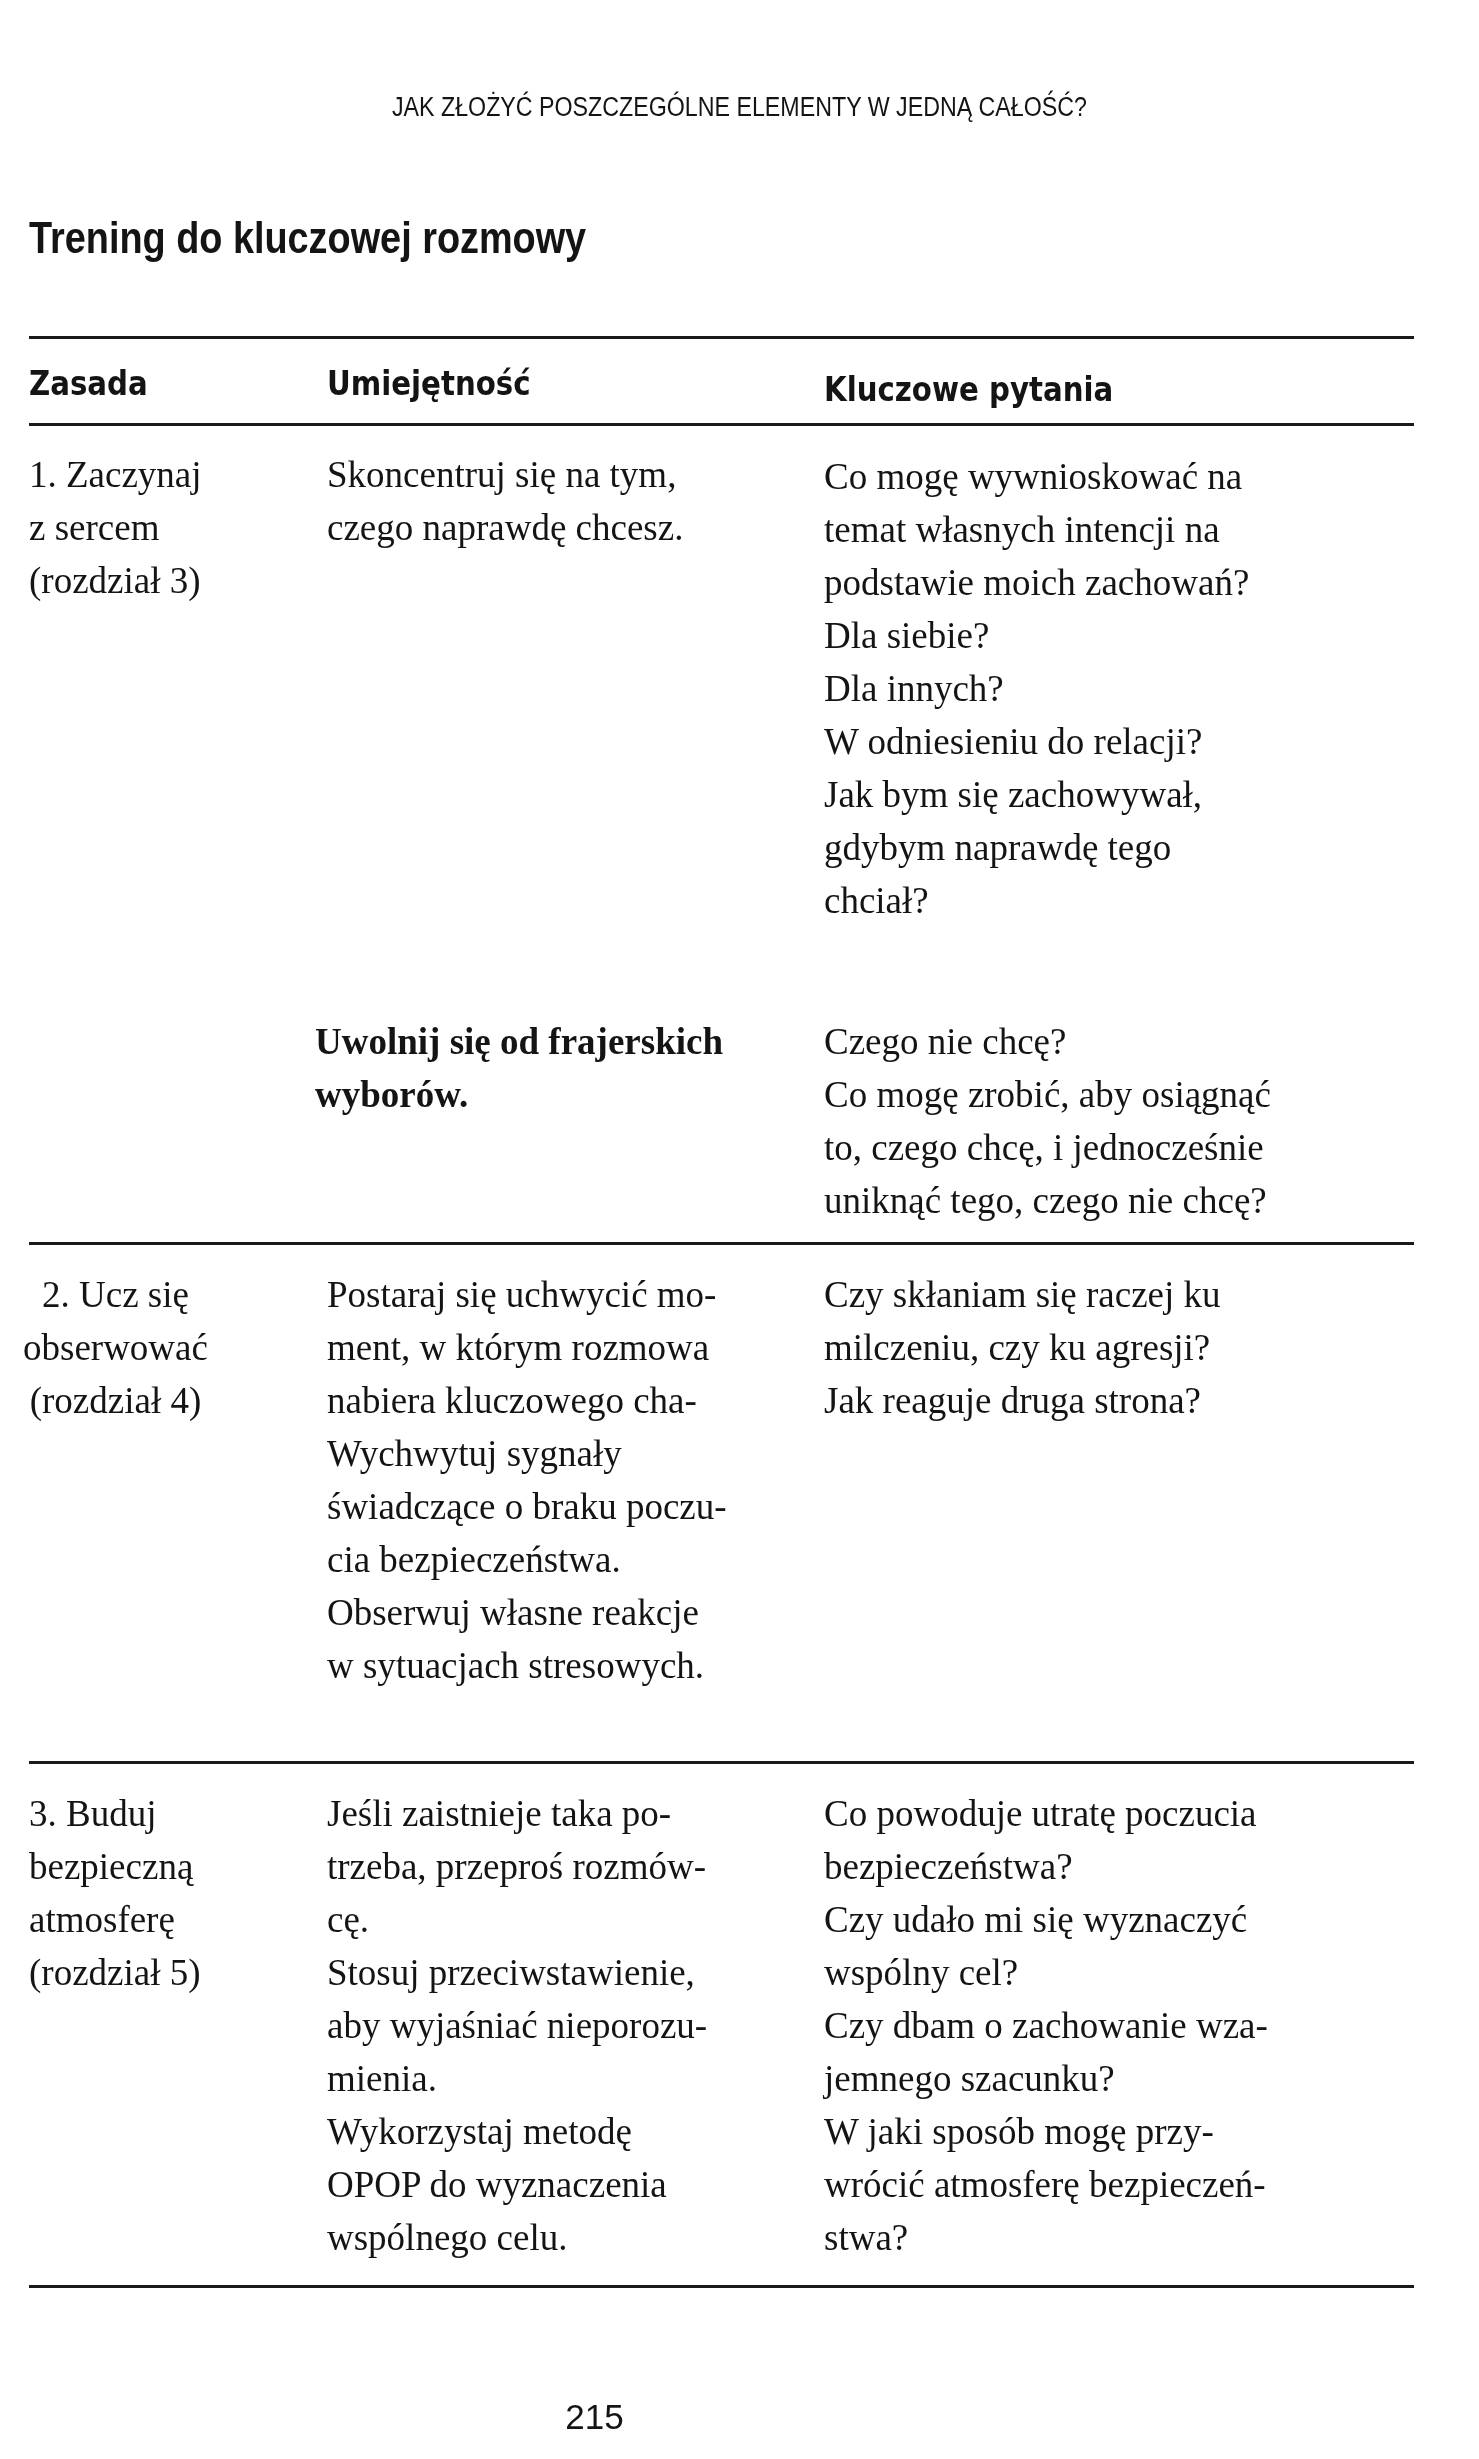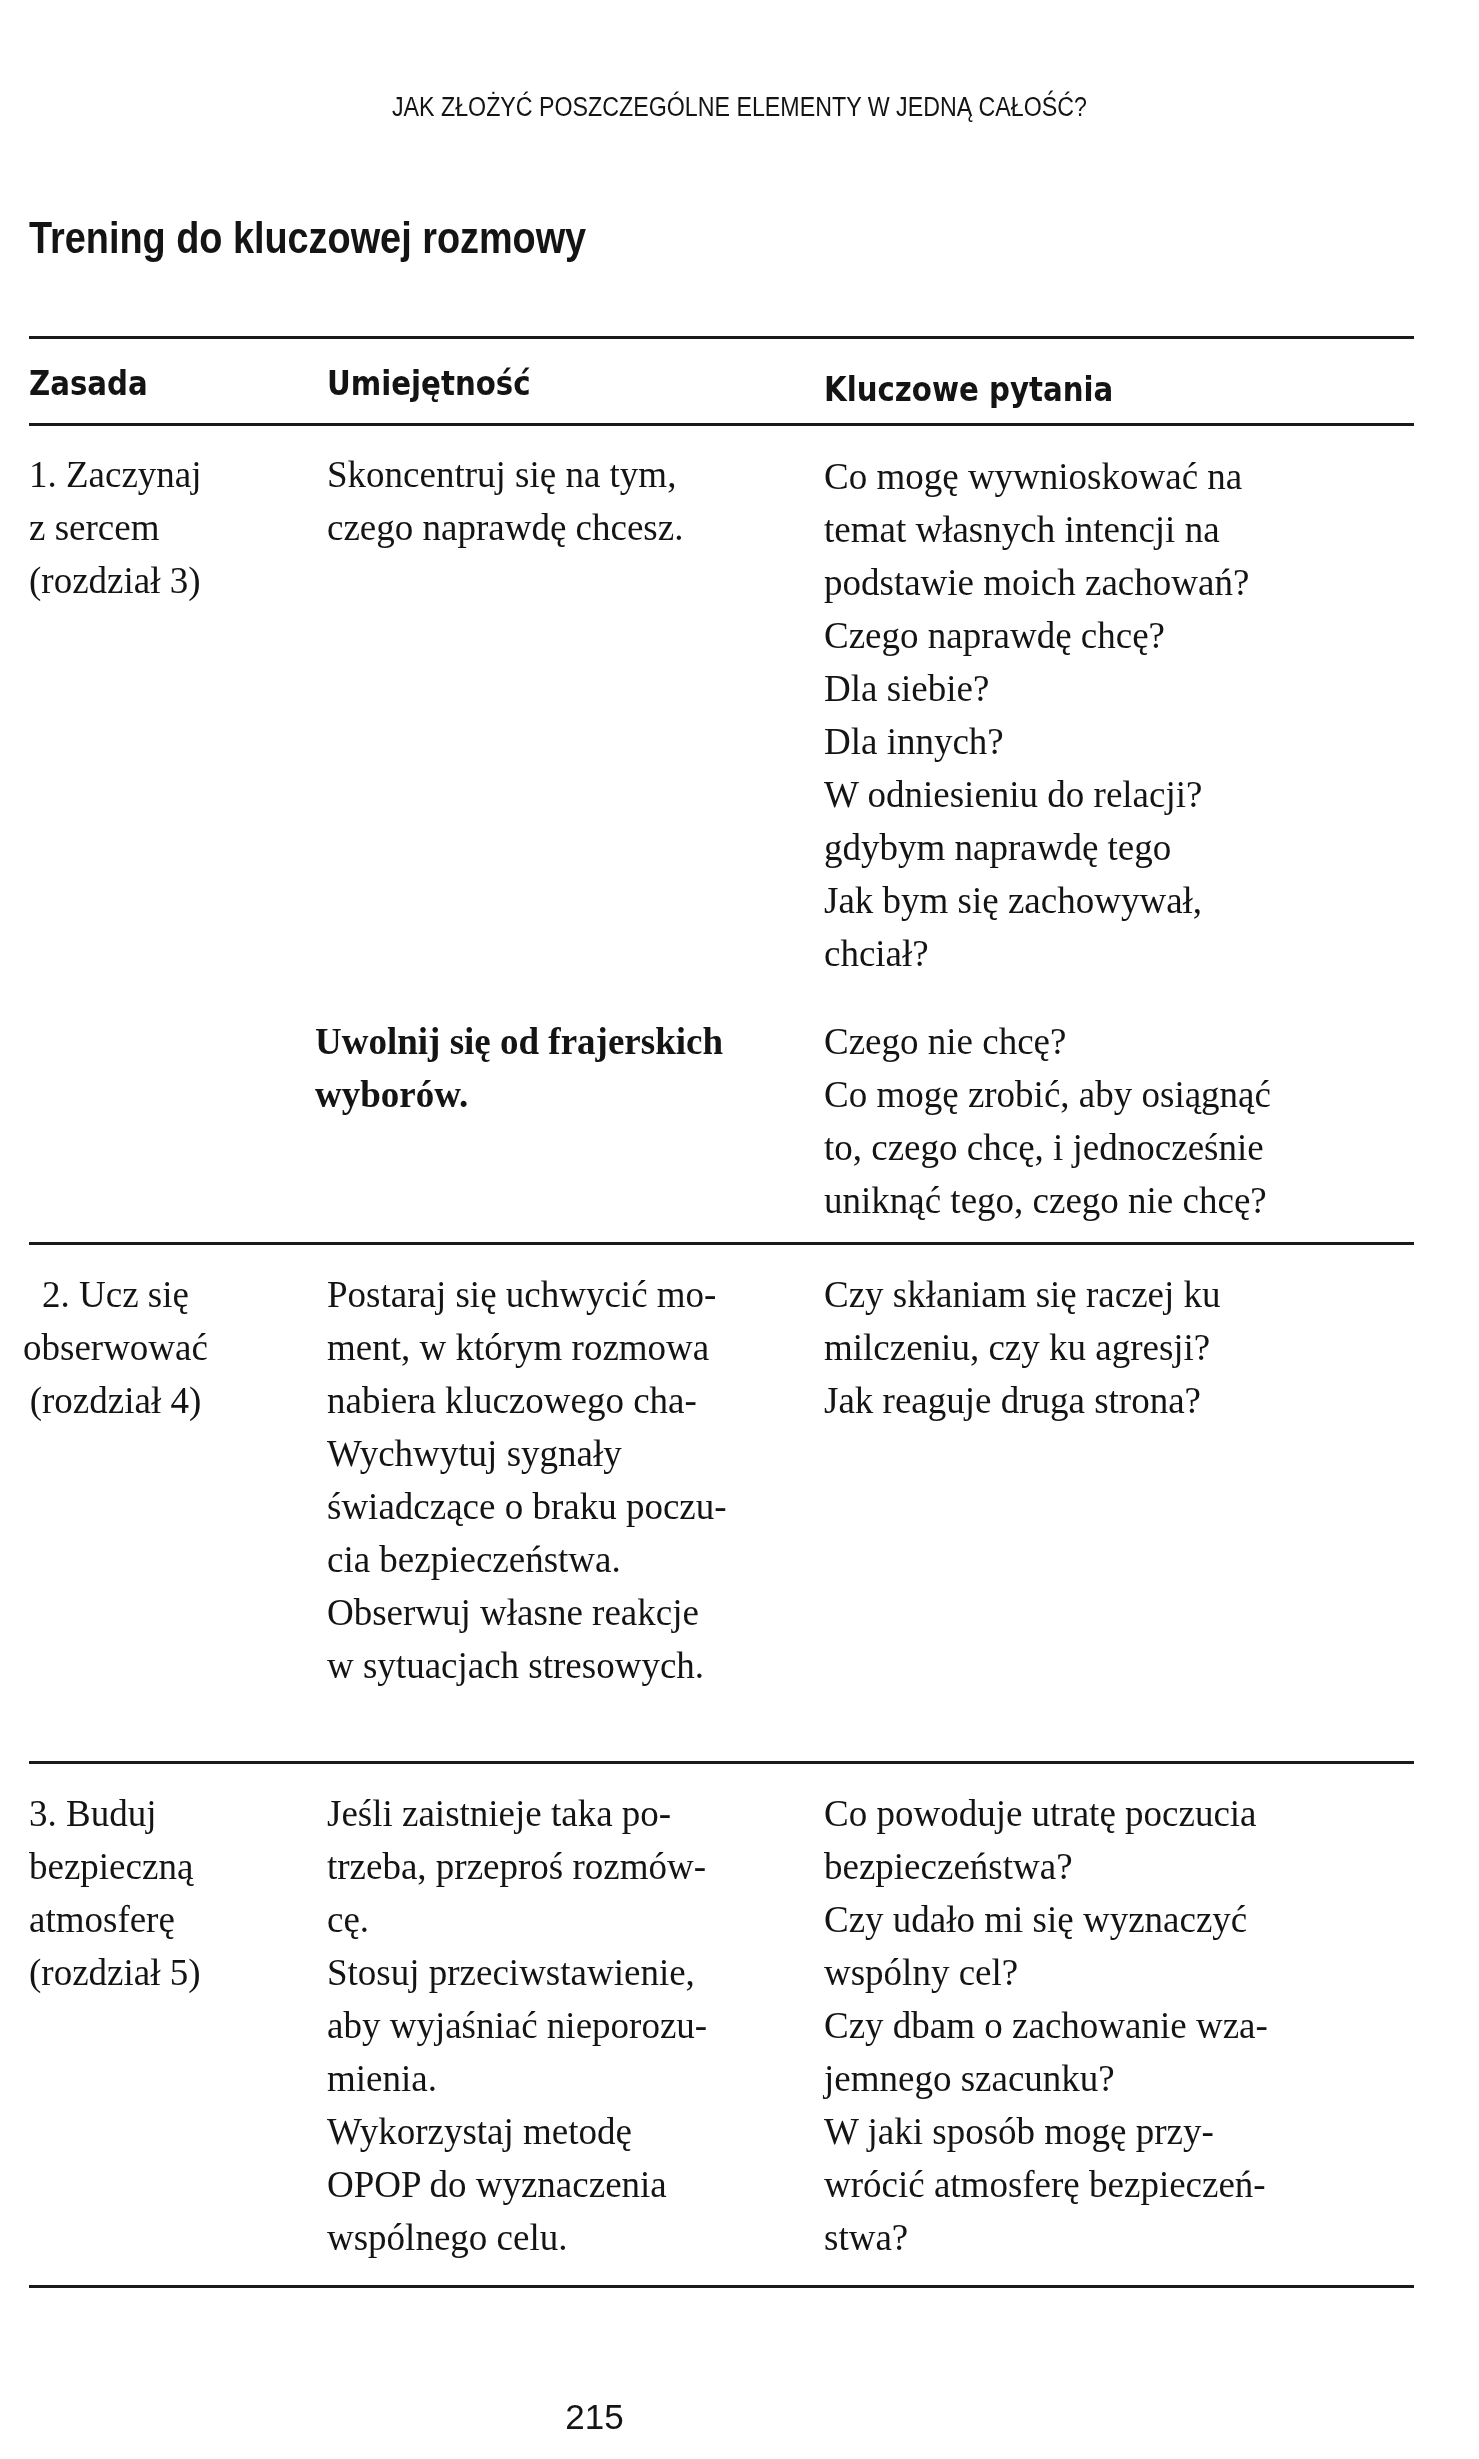--- a/index.html
+++ b/index.html
@@ -53,26 +53,25 @@
       <span class="ln">(rozdział 3)</span>
     </div>
   <div class="cell" style="top:448px;left:327px;">
       <span class="ln">Skoncentruj się na tym,</span>
       <span class="ln">czego naprawdę chcesz.</span>
     </div>
   <div class="cell" style="top:450px;left:824px;">
       <span class="ln">Co mogę wywnioskować na</span>
       <span class="ln">temat własnych intencji na</span>
       <span class="ln">podstawie moich zachowań?</span>
-      <span class="ln">Czego naprawdę chcę?</span>
       <span class="ln">Dla siebie?</span>
       <span class="ln">Dla innych?</span>
       <span class="ln">W odniesieniu do relacji?</span>
+      <span class="ln">Jak bym się zachowywał,</span>
       <span class="ln">gdybym naprawdę tego</span>
-      <span class="ln">Jak bym się zachowywał,</span>
       <span class="ln">chciał?</span>
     </div>
   <div class="cell" style="top:1015px;left:315px;font-weight:bold;">
       <span class="ln">Uwolnij się od frajerskich</span>
       <span class="ln">wyborów.</span>
     </div>
   <div class="cell" style="top:1015px;left:824px;">
       <span class="ln">Czego nie chcę?</span>
       <span class="ln">Co mogę zrobić, aby osiągnąć</span>
       <span class="ln">to, czego chcę, i jednocześnie</span>

